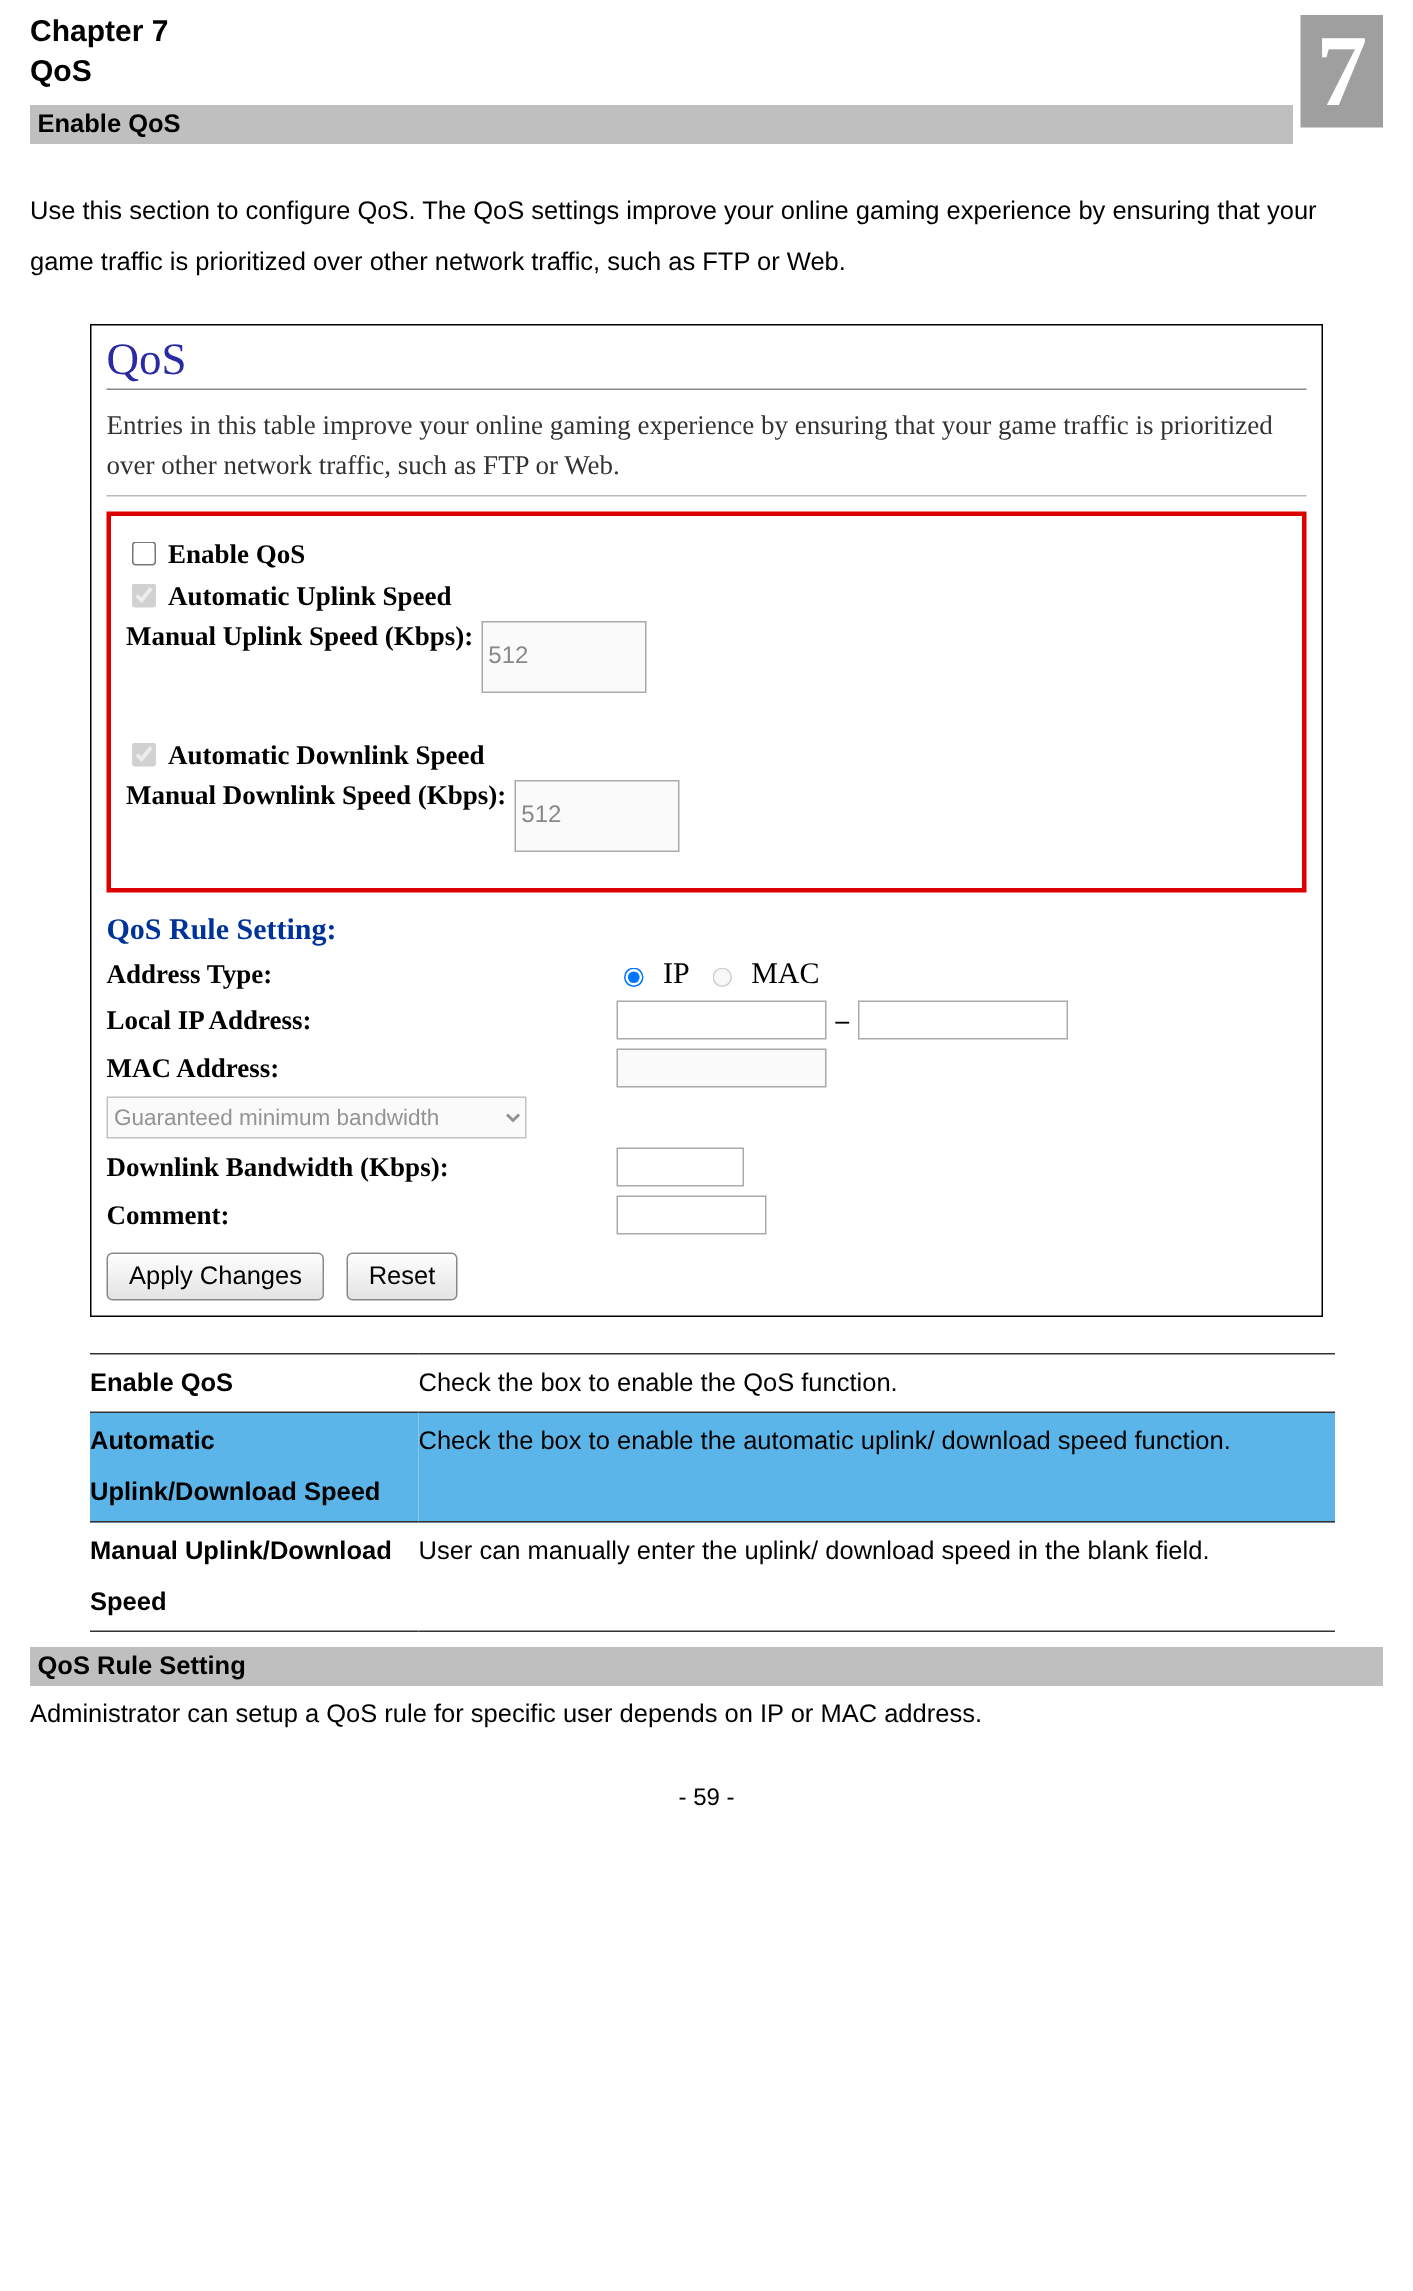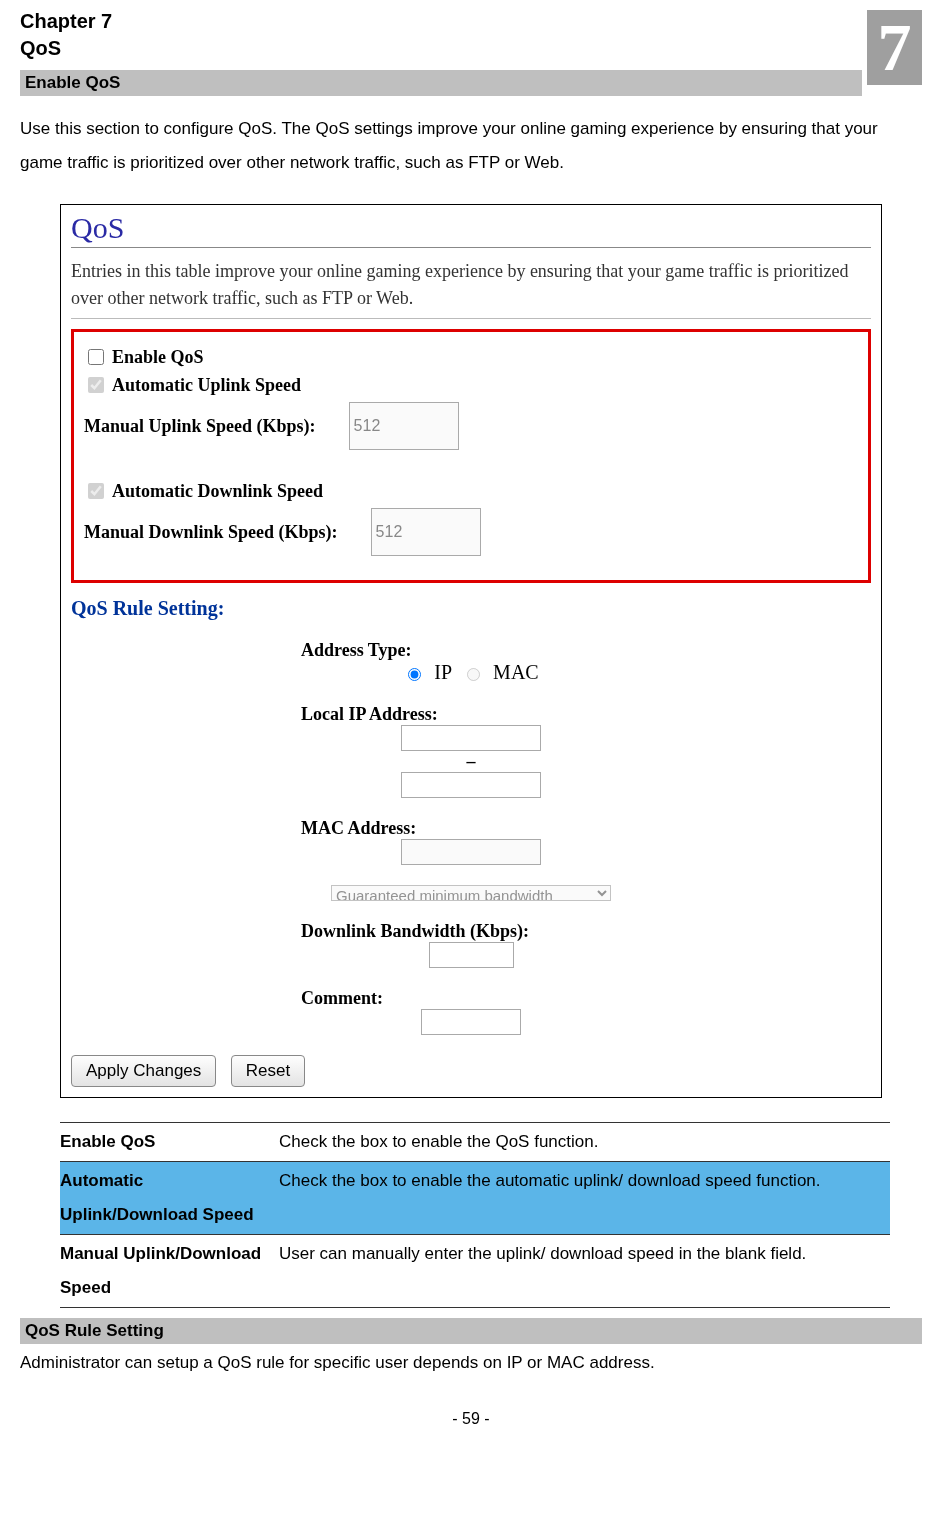--- a/index.html
+++ b/index.html
@@ -44,21 +44,21 @@
     font-size: 17px;
     padding: 3px 5px;
     margin-right: 60px;
   }
   .section-header.full {
     margin-right: 0;
   }
   p.intro {
     font-size: 17px;
     line-height: 2;
-    margin: 16px 0 24px 0;
+    margin: 28px 0 24px 0;
   }
   .ui-container {
     border: 1px solid #000;
     margin: 0 40px 24px 40px;
     padding: 6px 10px 10px 10px;
   }
   .qos-heading {
     font-family: "Comic Sans MS", cursive;
     font-size: 30px;
     color: #2a2aa5;
@@ -95,22 +95,20 @@
     width: 16px;
     height: 16px;
     margin-right: 8px;
   }
   .textrow {
     font-family: "Times New Roman", serif;
     font-size: 18px;
     font-weight: bold;
     margin: 6px 0;
     display: flex;
-    align-items: center;
-    gap: 28px;
   }
   .textrow input[type=text] {
     width: 100px;
     height: 22px;
     font-size: 16px;
     color: #888;
     padding: 12px 4px;
     margin-left: 5px;
     border: 1px solid #aaa;
   }
@@ -118,44 +116,43 @@
     font-family: "Times New Roman", serif;
     font-size: 20px;
     font-weight: bold;
     color: #003399;
     margin-top: 10px;
     margin-bottom: 6px;
   }
   .form-row {
     display: flex;
     align-items: center;
-    margin: 20px 0;
+    margin: 6px 0;
     font-family: "Times New Roman", serif;
     font-size: 18px;
     font-weight: bold;
-    flex-direction: column;
   }
   .form-row .label {
     width: 340px;
   }
   .form-row input[type=text] {
     height: 24px;
     border: 1px solid #aaa;
     font-size: 16px;
     padding: 0 4px;
     color: #888;
   }
   .form-row .ip-field { width: 130px; }
   .form-row .dash { margin: 0 6px; font-weight: bold; }
   .form-row .mac-field { width: 130px; }
   .form-row .bw-field { width: 75px; }
   .form-row .comment-field { width: 90px; }
   .form-row select {
     width: 280px;
-    height: 16px;
+    height: 28px;
     font-size: 15px;
     color: #666;
     border: 1px solid #aaa;
     background: #f8f8f8;
   }
   .radio-group {
     display: flex;
     align-items: center;
     gap: 10px;
     font-family: "Times New Roman", serif;

